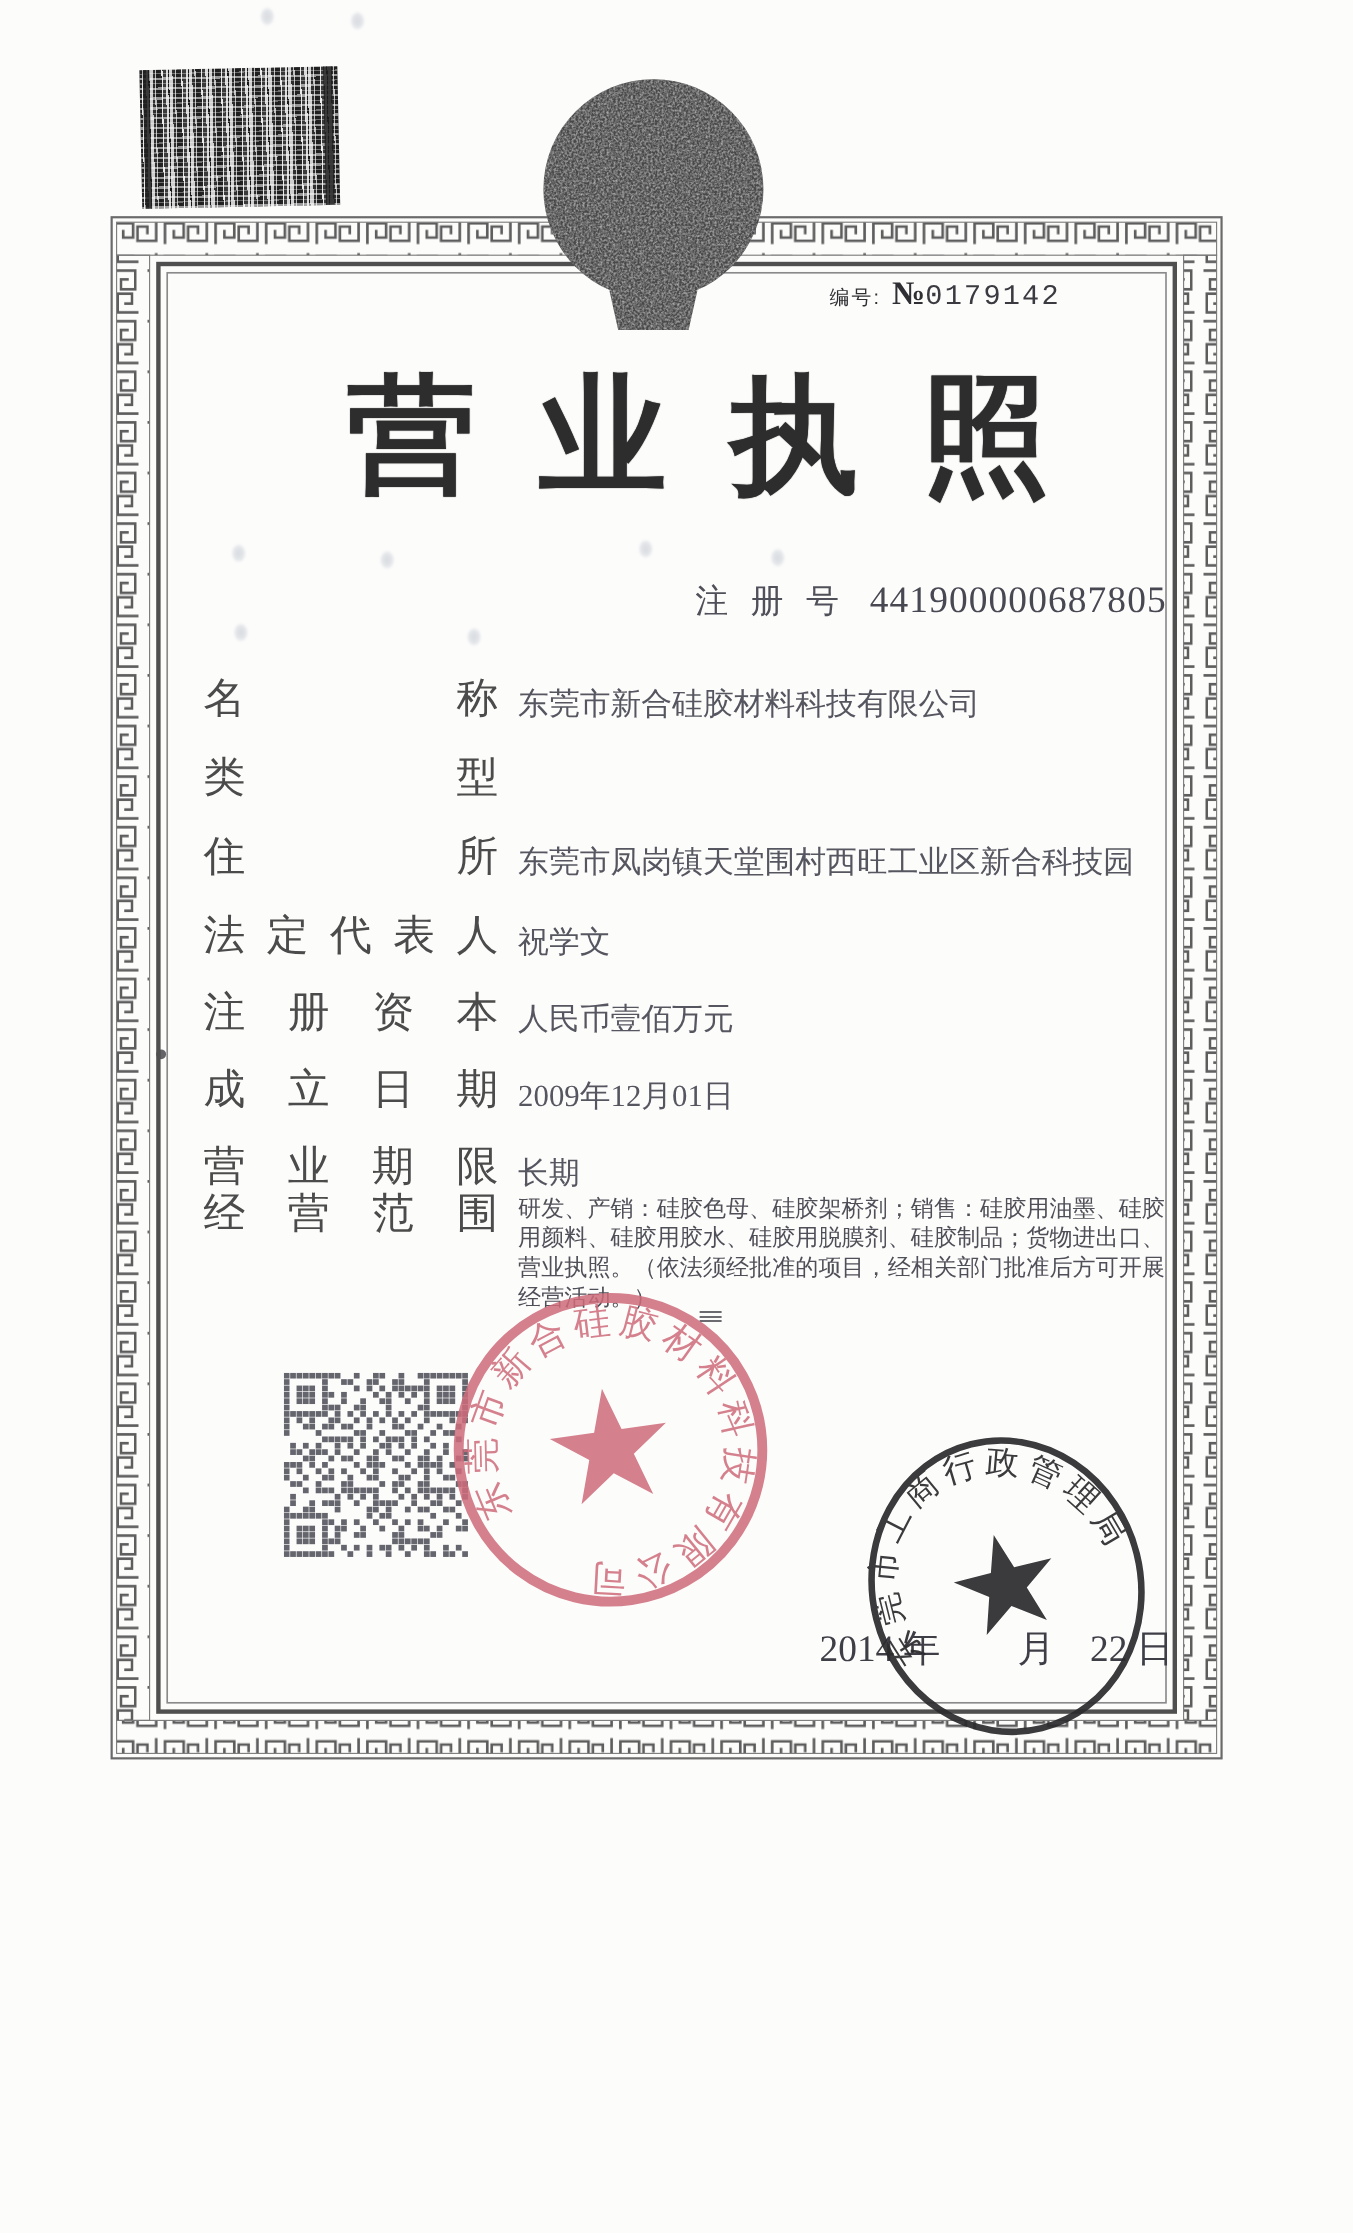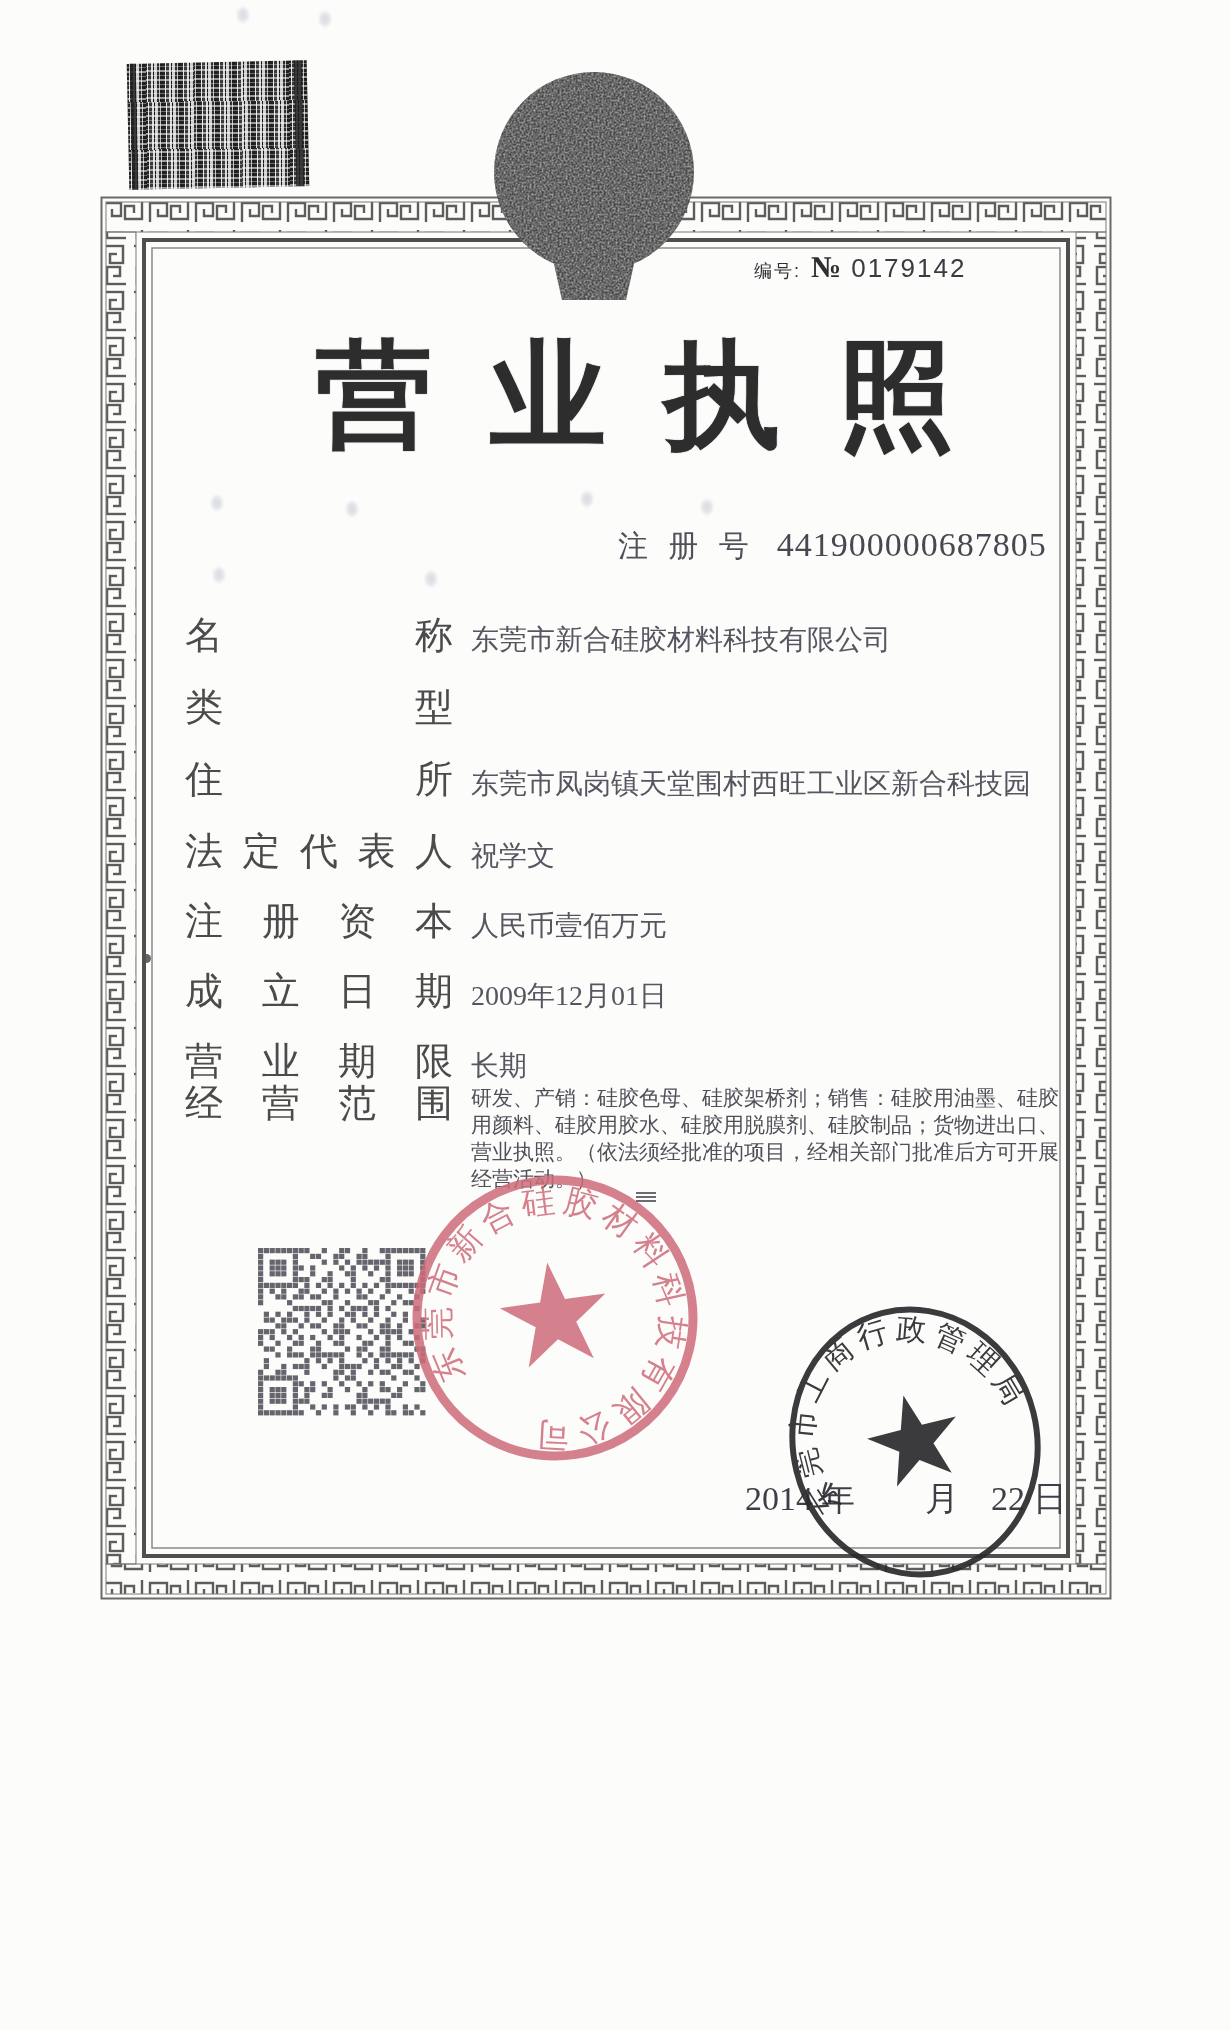--- a/index.html
+++ b/index.html
@@ -20,31 +20,31 @@
   .barcode::before{left:3px; width:6px;}
   .barcode::after{right:5px; width:8px;}
   
   .frame-svg{position:absolute; left:100px; top:196px;}
   
   .emblem{position:absolute; left:478px; top:66px;}
   
   .serial-line{position:absolute; left:754px; top:250px; color:#2f2f33; white-space:nowrap;}
   .serial-prefix{font-size:18px; letter-spacing:2px;}
   .serial-symbol{font-family:"Liberation Serif","DejaVu Serif",serif; font-weight:bold; font-size:30px; margin-left:10px;}
-  .serial-number{font-family:Liberation Sans, sans-serif; font-size:26px; letter-spacing:2px; margin-left:10px; color:#3a3a40;}
+  .serial-number{font-family:Liberation Mono, monospace; font-size:26px; letter-spacing:2px; color:#3a3a40;}
   
   .license-title{
     position:absolute; left:0; right:0; top:318px; text-align:center;
     font-size:116px; font-weight:900; color:#2d2d2d;
     letter-spacing:58px; text-indent:58px;
     text-shadow:0 0 1px #3a3a3a;
     padding-left:40px;
   }
   
-  .reg-line{position:absolute; top:526px; left:618px; white-space:nowrap; color:#4e4e57;}
+  .reg-line{position:absolute; top:526px; left:632px; white-space:nowrap; color:#4e4e57;}
   .reg-label{font-size:30px; letter-spacing:6px; color:#50505a;}
   .reg-number{font-family:"Liberation Serif","DejaVu Serif",serif; font-size:34px; letter-spacing:1px; margin-left:22px; color:#484853;}
   
   .row{position:absolute; left:185px; display:flex; align-items:flex-start;}
   .row-label{
     width:268px; flex:none; display:flex; justify-content:space-between;
     font-size:38px; font-weight:500; color:#4b4b4b; line-height:46px;
   }
   .row-value{
     margin-left:18px; padding-top:9px; font-size:28px; color:#565661;

